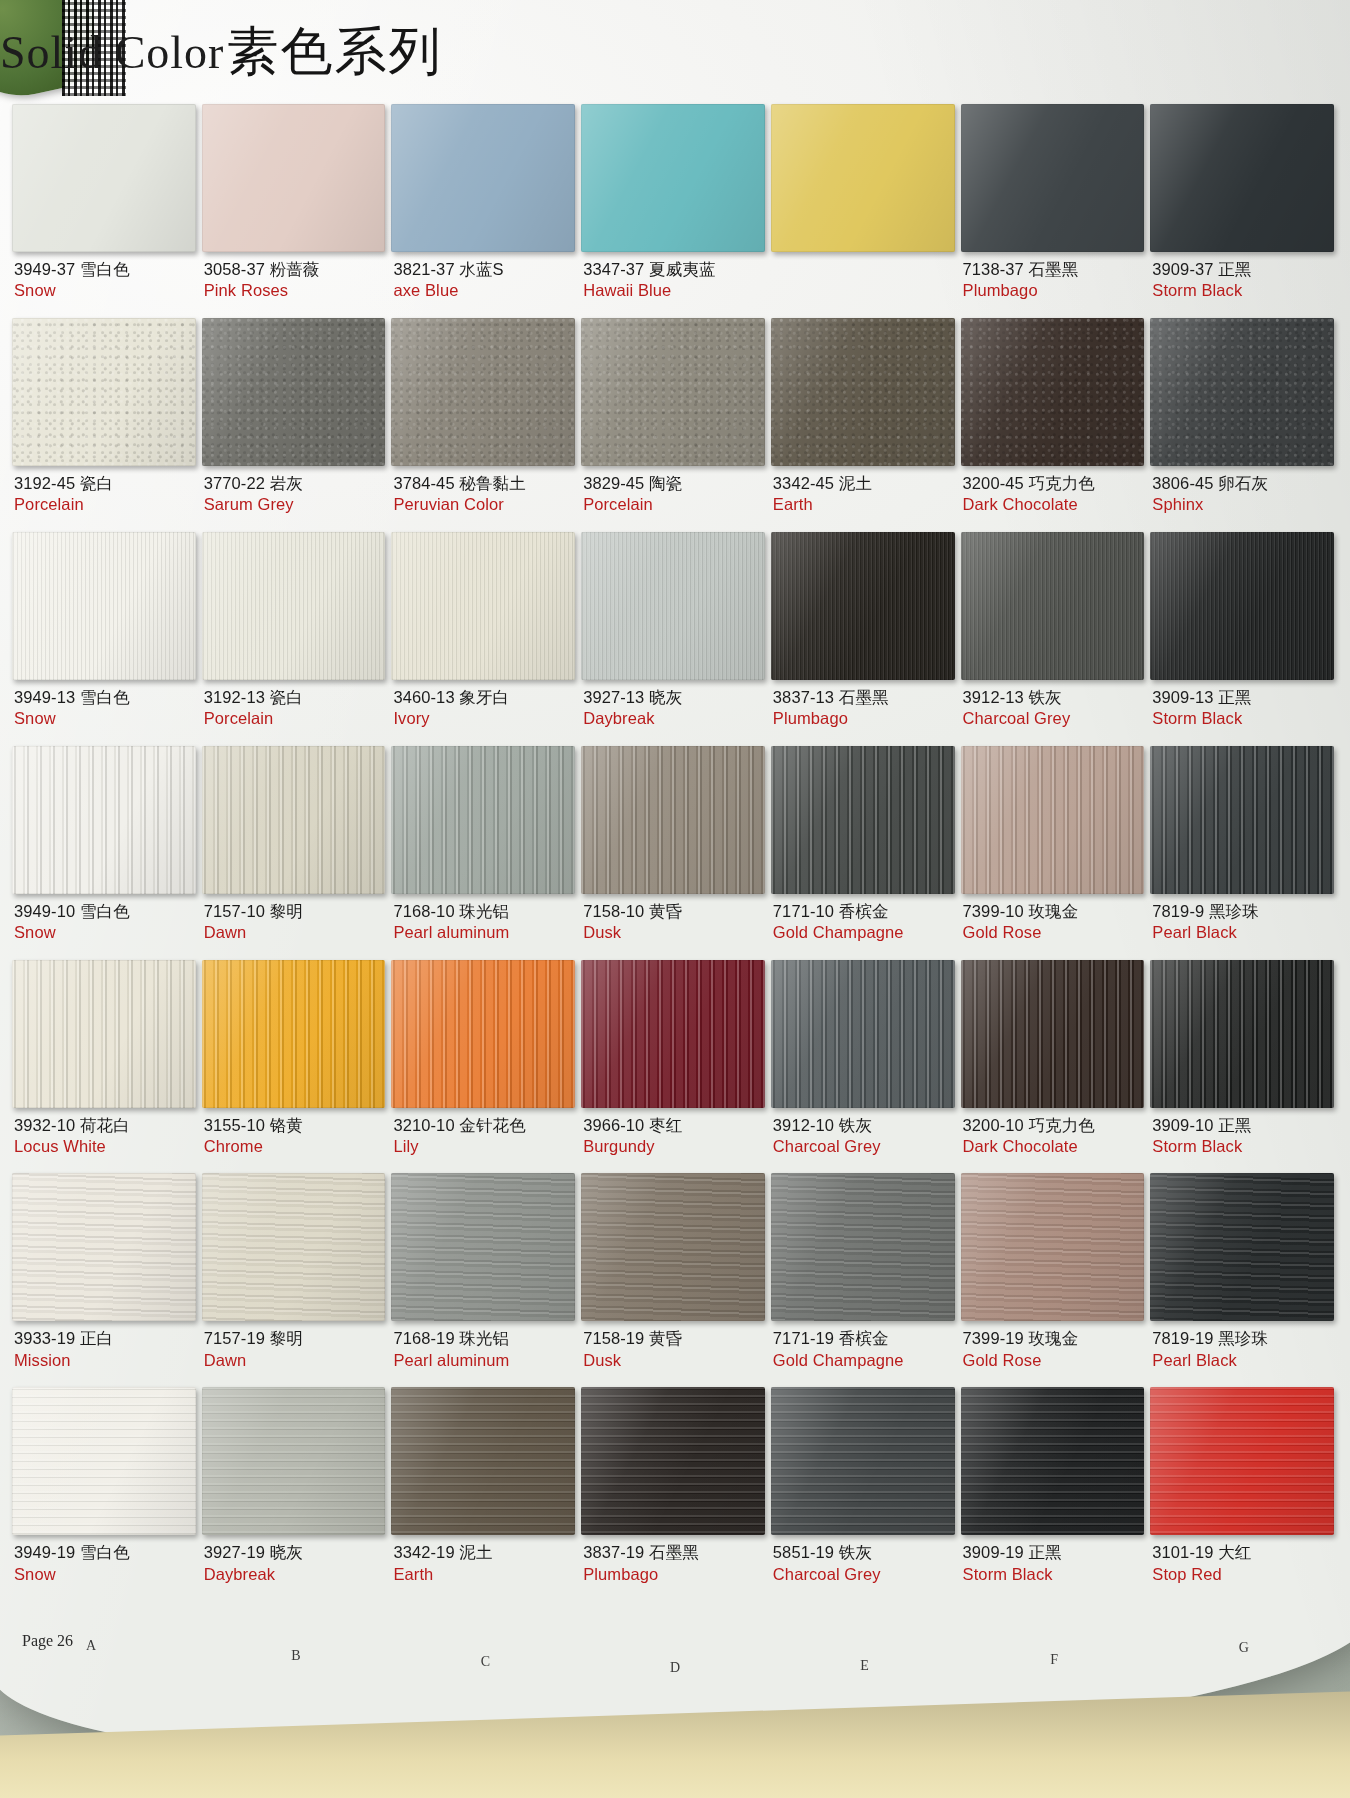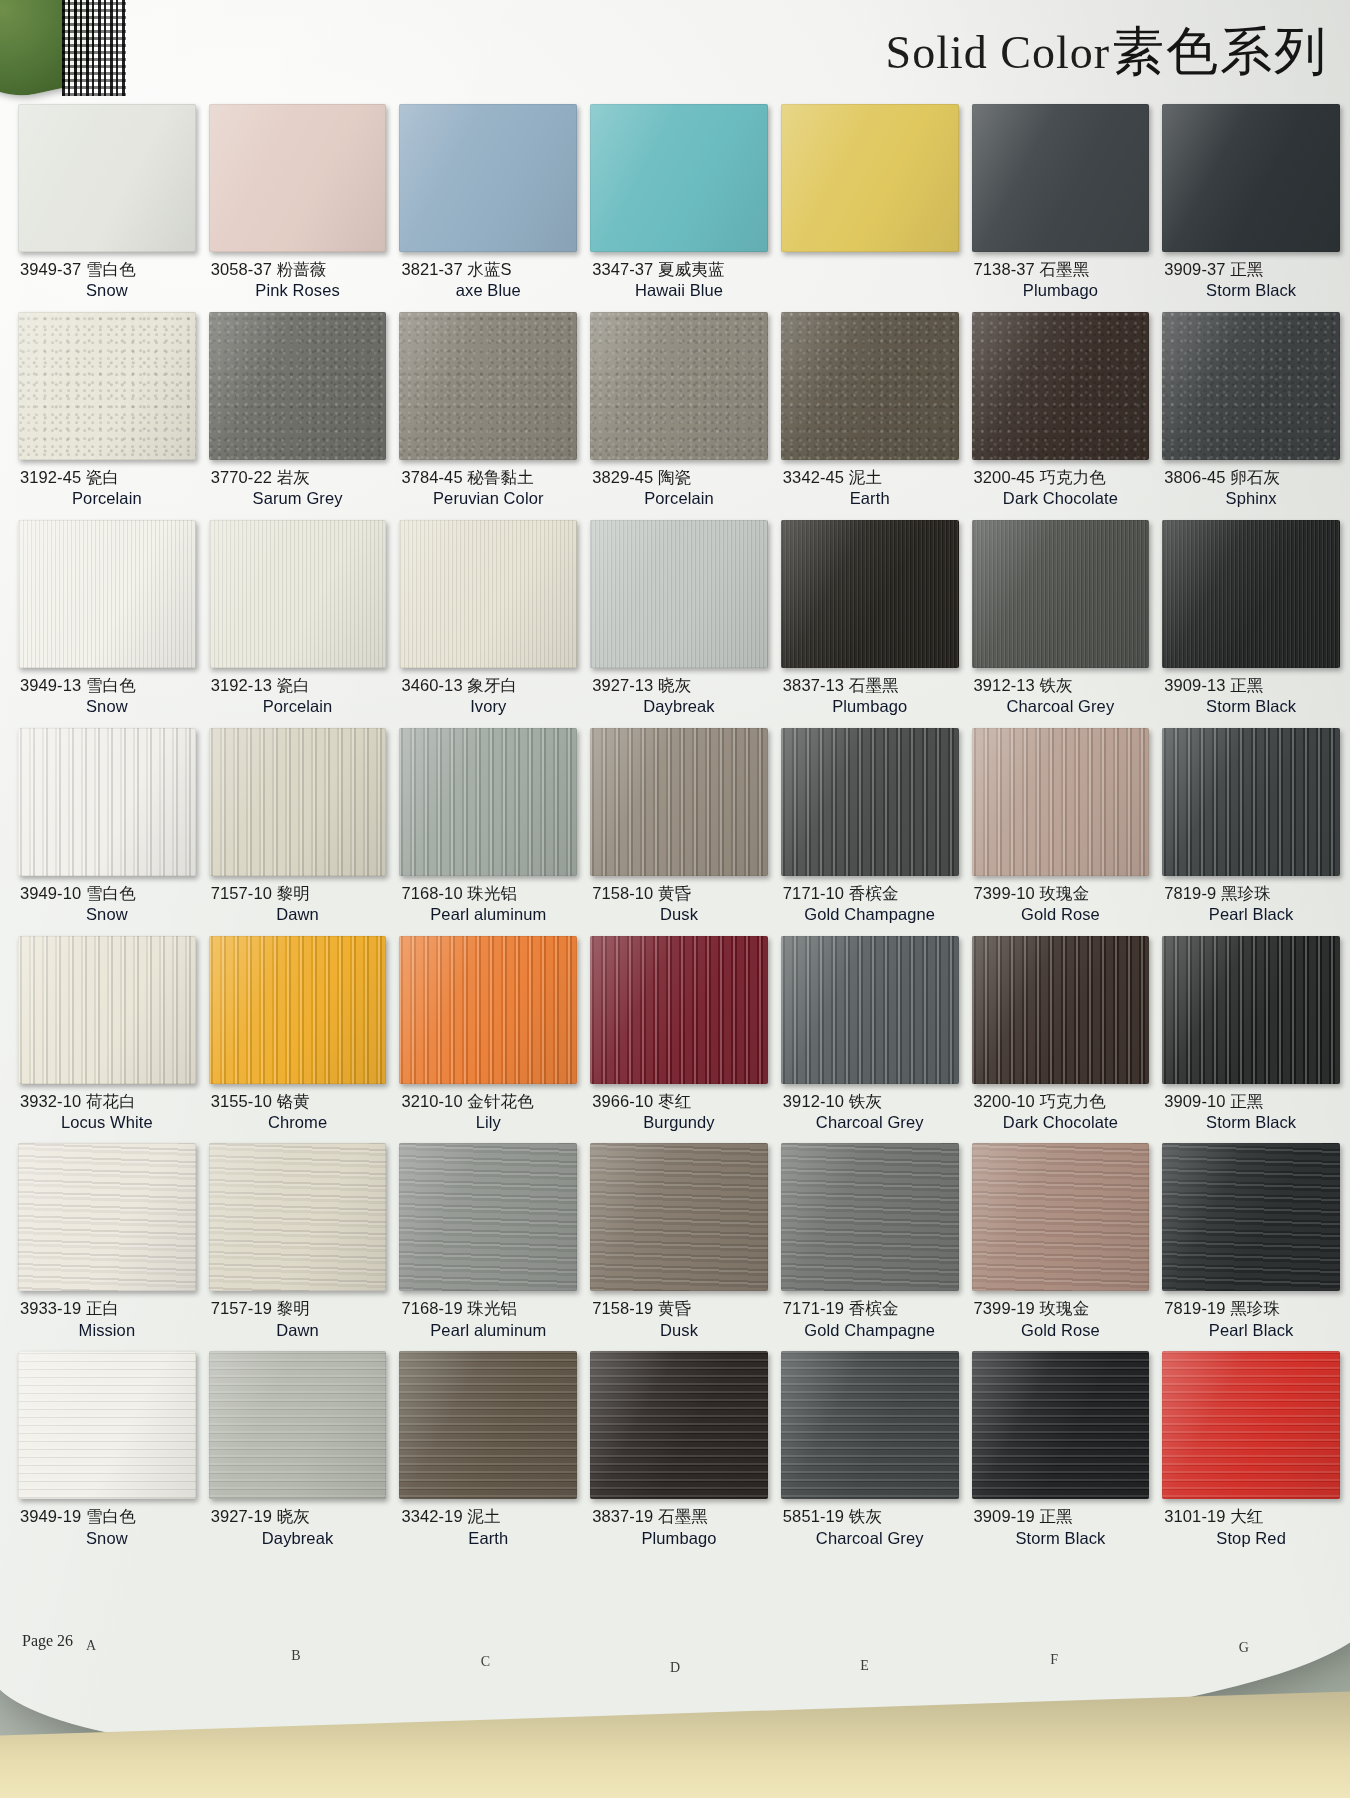--- a/index.html
+++ b/index.html
@@ -76,21 +76,21 @@
     filter: contrast(1.1);
   }
 
   
   .header {
     position: absolute;
     left: 0; right: 0; top: 6px;
     height: 92px;
     display: flex;
     align-items: center;
-    justify-content: flex-end;
+    justify-content: flex-start;
     padding-right: 22px;
   }
   .title-en {
     font-family: "Liberation Serif", serif;
     font-size: 46px;
     letter-spacing: 1px;
     color: #1d1d1d;
     white-space: nowrap;
   }
   .title-cn {
@@ -98,27 +98,28 @@
     font-size: 52px;
     color: #151515;
     margin-left: 2px;
     letter-spacing: 2px;
     white-space: nowrap;
   }
 
   
   .grid {
     position: absolute;
-    left: 18px;
+    left: 12px;
     top: 104px;
     width: 1322px;
     display: grid;
     grid-template-columns: repeat(7, 1fr);
     column-gap: 13px;
     row-gap: 0px;
+    gap: 6px;
   }
 
   .cell { position: relative; }
 
   .swatch {
     width: 100%;
     height: 148px;
     border-radius: 2px;
     position: relative;
     box-shadow:
@@ -185,24 +186,23 @@
     line-height: 1.30;
   }
   .cap-code {
     font-size: 16.5px;
     color: #1c1c1c;
     white-space: nowrap;
     letter-spacing: .1px;
   }
   .cap-name {
     font-size: 16.5px;
-    color: #0f172a;
+    color: #b91c1c;
     white-space: nowrap;
     letter-spacing: .1px;
-    text-align: center;
   }
 
   
   .footer {
     position: absolute;
     left: 18px;
     right: 18px;
     bottom: 116px;
     height: 60px;
   }

